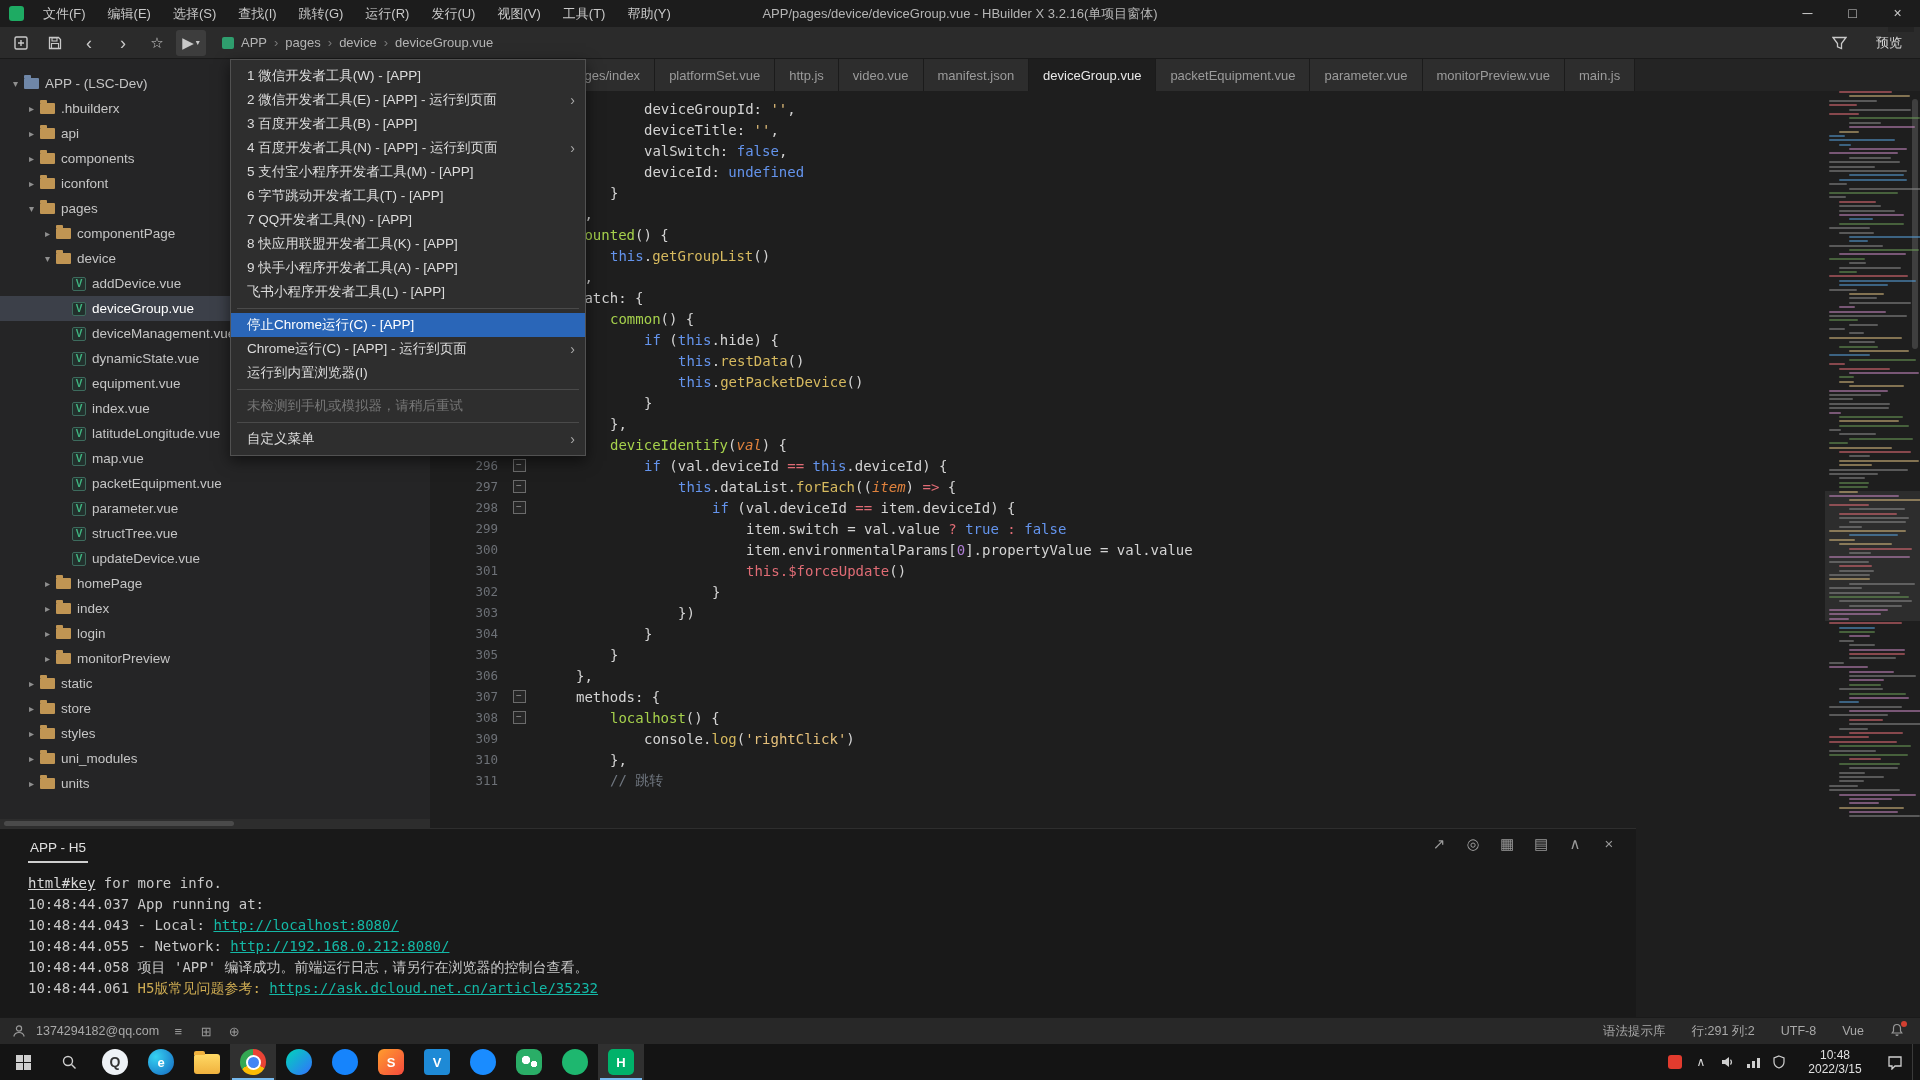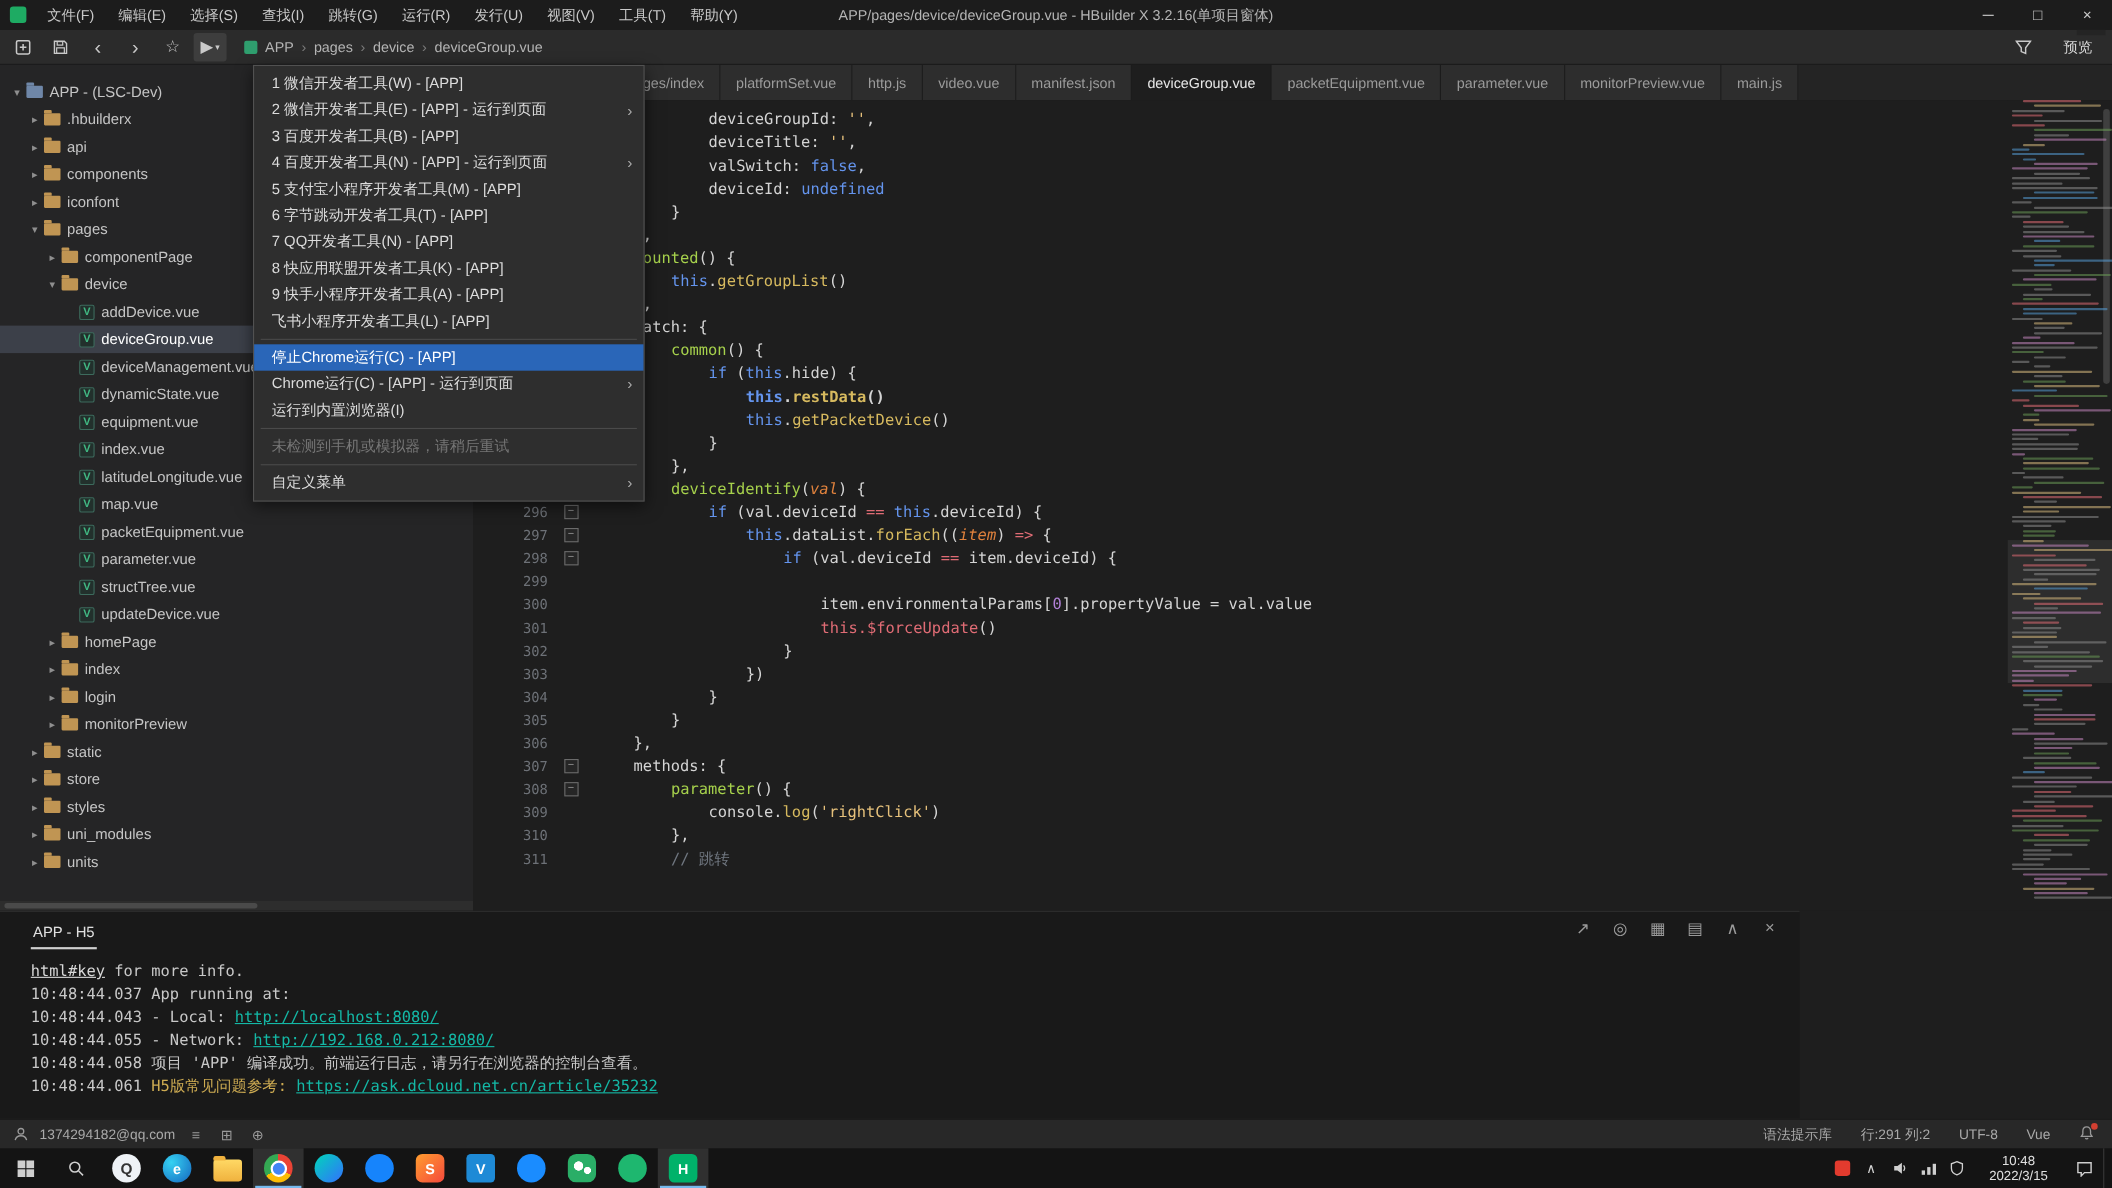--- a/index.html
+++ b/index.html
@@ -433,21 +433,21 @@
         <span class="ct" style="padding-left: 80px;"><span class="tk-f">common</span><span class="tk-d">() {</span></span>
       </div>
       <div class="cl">
         <span class="ln">290</span>
         <span class="fold has"></span>
         <span class="ct" style="padding-left: 114px;"><span class="tk-k">if</span><span class="tk-d"> (</span><span class="tk-k">this</span><span class="tk-d">.hide) {</span></span>
       </div>
       <div class="cl">
         <span class="ln">291</span>
         <span class="fold"></span>
-        <span class="ct" style="padding-left: 148px; font-weight: bold;"><span class="tk-k">this</span><span class="tk-d">.</span><span class="tk-m">restData</span><span class="tk-d">()</span></span>
+        <span class="ct" style="padding-left: 148px;"><span class="tk-k">this</span><span class="tk-d">.</span><span class="tk-m">restData</span><span class="tk-d">()</span></span>
       </div>
       <div class="cl">
         <span class="ln">292</span>
         <span class="fold"></span>
         <span class="ct" style="padding-left: 148px;"><span class="tk-k">this</span><span class="tk-d">.</span><span class="tk-m">getPacketDevice</span><span class="tk-d">()</span></span>
       </div>
       <div class="cl">
         <span class="ln">293</span>
         <span class="fold"></span>
         <span class="ct" style="padding-left: 114px;"><span class="tk-d">}</span></span>
@@ -473,20 +473,21 @@
         <span class="ct" style="padding-left: 148px;"><span class="tk-k">this</span><span class="tk-d">.dataList.</span><span class="tk-m">forEach</span><span class="tk-d">((</span><span class="tk-p">item</span><span class="tk-d">) </span><span class="tk-o">=&gt;</span><span class="tk-d"> {</span></span>
       </div>
       <div class="cl">
         <span class="ln">298</span>
         <span class="fold has"></span>
         <span class="ct" style="padding-left: 182px;"><span class="tk-k">if</span><span class="tk-d"> (val.deviceId </span><span class="tk-o">==</span><span class="tk-d"> item.deviceId) {</span></span>
       </div>
       <div class="cl">
         <span class="ln">299</span>
         <span class="fold"></span>
+        <span class="ct" style="padding-left: 216px;"><span class="tk-d">item.switch = val.value </span><span class="tk-o">?</span><span class="tk-d"> </span><span class="tk-k">true</span><span class="tk-d"> </span><span class="tk-o">:</span><span class="tk-d"> </span><span class="tk-k">false</span></span>
       </div>
       <div class="cl">
         <span class="ln">300</span>
         <span class="fold"></span>
         <span class="ct" style="padding-left: 216px;"><span class="tk-d">item.environmentalParams[</span><span class="tk-n">0</span><span class="tk-d">].propertyValue = val.value</span></span>
       </div>
       <div class="cl">
         <span class="ln">301</span>
         <span class="fold"></span>
         <span class="ct" style="padding-left: 216px;"><span class="tk-o">this.$forceUpdate</span><span class="tk-d">()</span></span>
@@ -517,21 +518,21 @@
         <span class="ct" style="padding-left: 46px;"><span class="tk-d">},</span></span>
       </div>
       <div class="cl">
         <span class="ln">307</span>
         <span class="fold has"></span>
         <span class="ct" style="padding-left: 46px;"><span class="tk-d">methods: {</span></span>
       </div>
       <div class="cl">
         <span class="ln">308</span>
         <span class="fold has"></span>
-        <span class="ct" style="padding-left: 80px;"><span class="tk-f">parameter</span><span class="tk-d">() {</span></span>
+        <span class="ct" style="padding-left: 80px;"><span class="tk-f">localhost</span><span class="tk-d">() {</span></span>
       </div>
       <div class="cl">
         <span class="ln">309</span>
         <span class="fold"></span>
         <span class="ct" style="padding-left: 114px;"><span class="tk-d">console</span><span class="tk-d">.</span><span class="tk-m">log</span><span class="tk-d">(</span><span class="tk-s">'rightClick'</span><span class="tk-d">)</span></span>
       </div>
       <div class="cl">
         <span class="ln">310</span>
         <span class="fold"></span>
         <span class="ct" style="padding-left: 80px;"><span class="tk-d">},</span></span>

